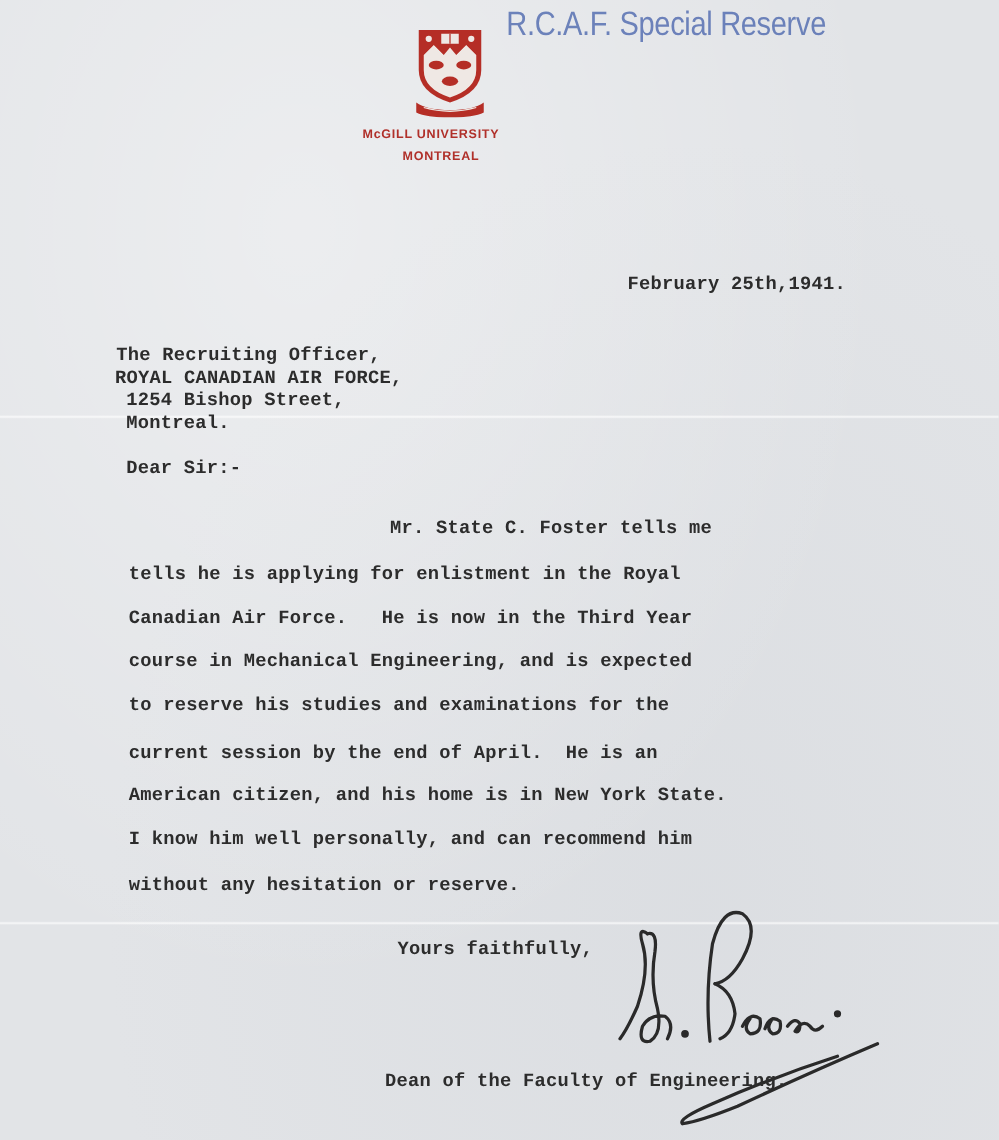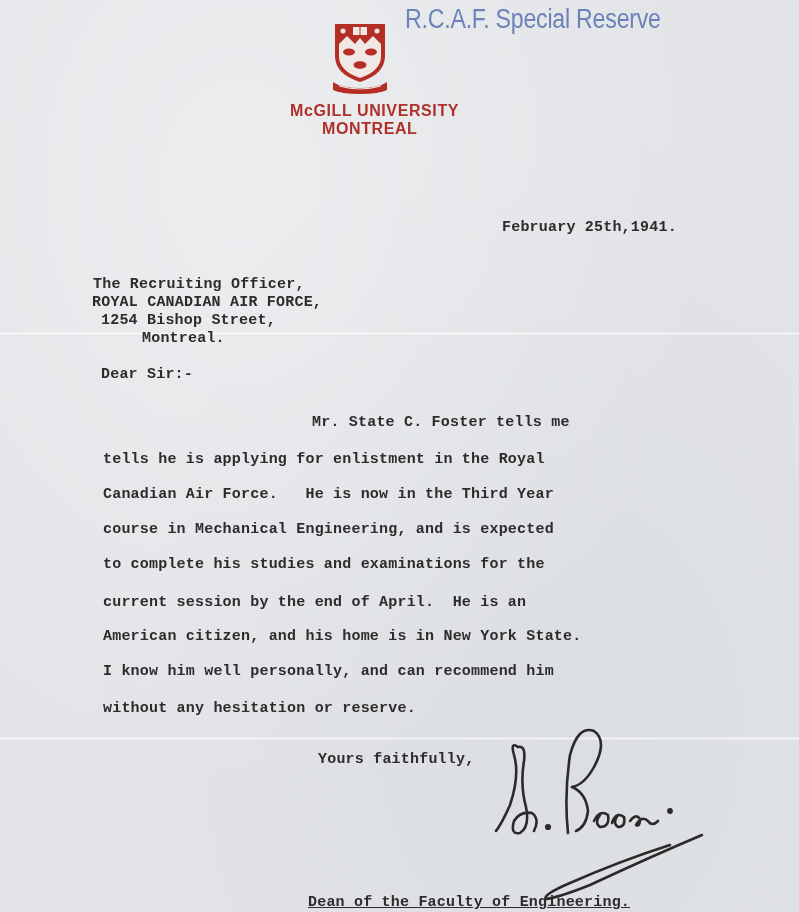--- a/index.html
+++ b/index.html
@@ -18,21 +18,21 @@
   }
   .fold {
     position: absolute; left: 0; width: 799px; height: 3px;
     background: linear-gradient(to bottom, rgba(255,255,255,0), rgba(255,255,255,0.75), rgba(255,255,255,0));
   }
   .crest {
     position: absolute; left: 331px; top: 22px; width: 58px; height: 72px;
   }
   .uni-name, .uni-city {
     position: absolute; font-family: "Liberation Sans", "DejaVu Sans", sans-serif;
-    color: #b0302a; font-weight: bold; font-size: 16px; letter-spacing: 0.6px;
+    color: #b0302a; font-weight: bold; font-size: 10px; letter-spacing: 0.6px;
     white-space: nowrap;
   }
   .uni-name { left: 290px; top: 102px; }
   .uni-city { left: 322px; top: 120px; }
   .stamp {
     position: absolute; left: 405px; top: 4px;
     font-family: "Liberation Sans", "DejaVu Sans", sans-serif;
     font-size: 27px; color: #5f77b5; letter-spacing: -0.3px;
     transform: scaleX(0.86); transform-origin: left top;
     opacity: 0.9; white-space: nowrap;
@@ -70,31 +70,31 @@
   <div class="uni-city">MONTREAL</div>
 
   <div class="stamp">R.C.A.F. Special Reserve</div>
 
   <div class="tw" style="left:502px; top:219px;">February 25th,1941.</div>
 
   <div>
     <div class="tw" style="left:93px; top:276px;">The Recruiting Officer,</div>
     <div class="tw" style="left:92px; top:294px;">ROYAL CANADIAN AIR FORCE,</div>
     <div class="tw" style="left:101px; top:312px;">1254 Bishop Street,</div>
-    <div class="tw" style="left:101px; top:330px;margin-left:41px;">Montreal.</div>
+    <div class="tw" style="left:101px; top:330px;">Montreal.</div>
   </div>
 
   <div class="tw" style="left:101px; top:366px;">Dear Sir:-</div>
 
   <div>
     <div class="tw" style="left:312px; top:414px;">Mr. State C. Foster tells me</div>
     <div class="tw" style="left:103px; top:451px;">tells he is applying for enlistment in the Royal</div>
     <div class="tw" style="left:103px; top:486px;">Canadian Air Force.   He is now in the Third Year</div>
     <div class="tw" style="left:103px; top:521px;">course in Mechanical Engineering, and is expected</div>
-    <div class="tw" style="left:103px; top:556px;">to complete his studies and examinations for the</div>
+    <div class="tw" style="left:103px; top:556px;">to reserve his studies and examinations for the</div>
     <div class="tw" style="left:103px; top:594px;">current session by the end of April.  He is an</div>
     <div class="tw" style="left:103px; top:628px;">American citizen, and his home is in New York State.</div>
     <div class="tw" style="left:103px; top:663px;">I know him well personally, and can recommend him</div>
     <div class="tw" style="left:103px; top:700px;">without any hesitation or reserve.</div>
   </div>
 
   <div class="tw" style="left:318px; top:751px;">Yours faithfully,</div>
 
   <svg class="sig" viewBox="0 0 230 190">
     <g fill="none" stroke="#2a2a2a" stroke-width="2.6" stroke-linecap="round" stroke-linejoin="round">
@@ -104,14 +104,14 @@
       <path d="M78 118 Q74 80 80 40 Q88 10 104 16 Q118 26 104 52 Q94 70 82 72"></path>
       <path d="M82 72 Q96 78 98 96 Q96 112 86 116"></path>
       <path d="M104 106 Q110 94 118 100 Q120 112 110 112 Q104 108 110 100"></path>
       <path d="M122 108 Q126 96 134 102 Q136 112 128 112 Q122 108 128 100"></path>
       <path d="M140 106 Q146 98 150 104 Q150 112 146 110 Q152 100 158 106 Q162 112 168 106"></path>
       <circle cx="180" cy="96" r="1.6" fill="#2a2a2a"></circle>
       <path d="M212 120 Q160 142 100 170 Q70 182 56 184 Q52 180 80 168 Q130 146 180 130"></path>
     </g>
   </svg>
 
-  <div class="tw" style="left:308px; top:894px;text-decoration:underline;">Dean of the Faculty of Engineering.</div>
+  <div class="tw" style="left:308px; top:857px;">Dean of the Faculty of Engineering.</div>
 </div>
 
 </body></html>

